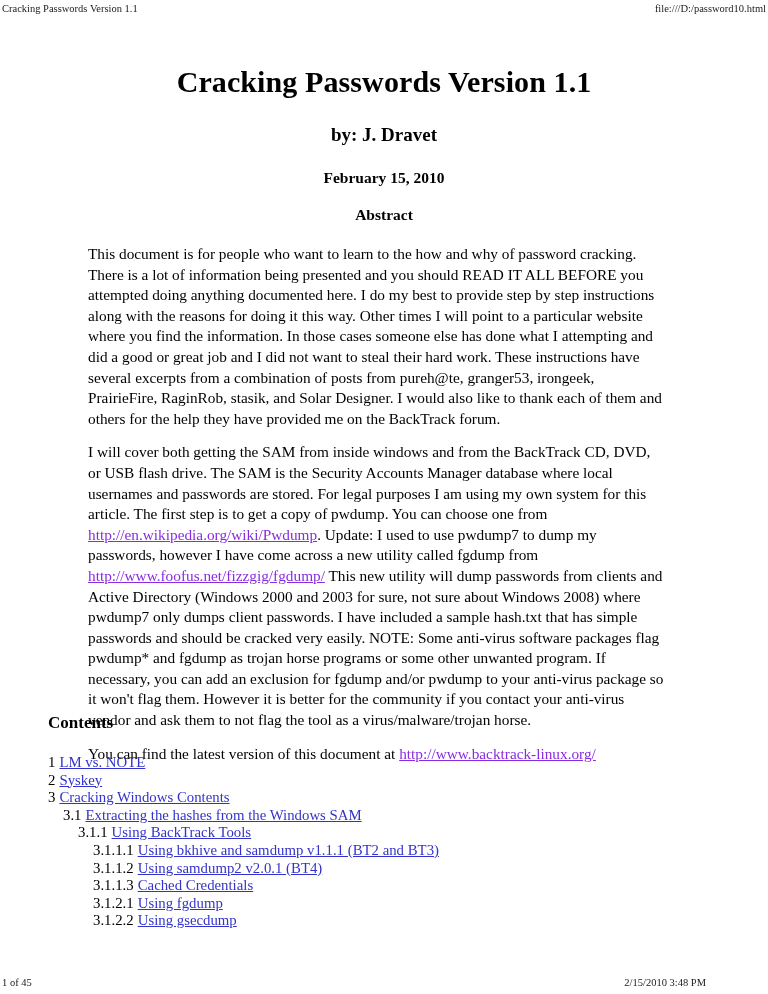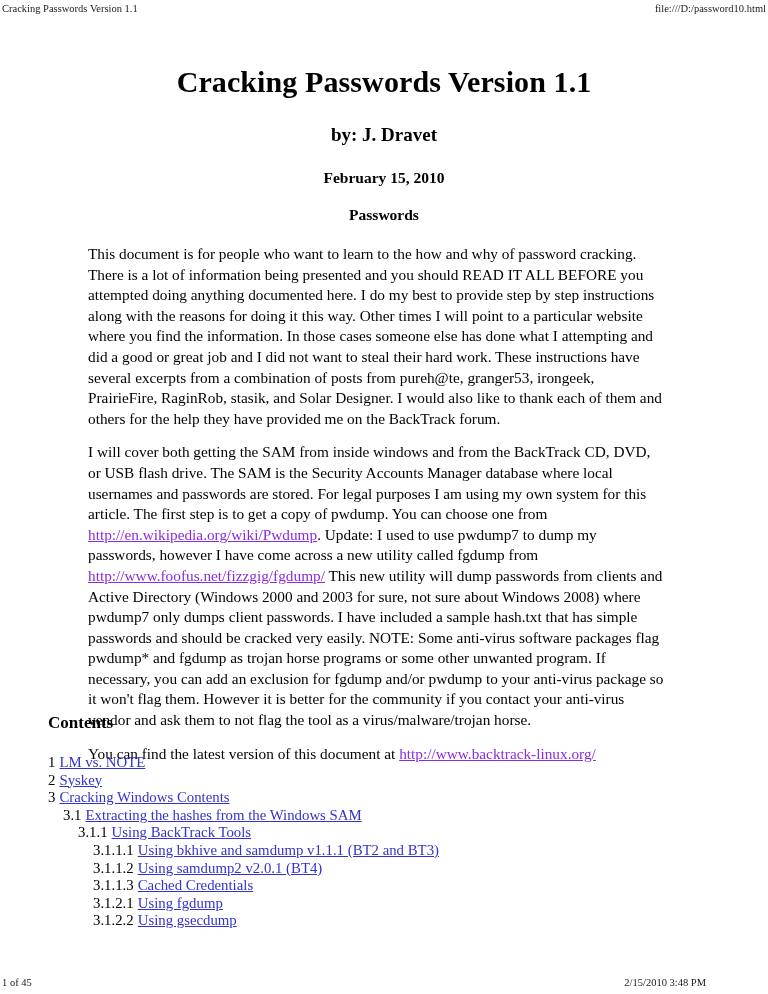--- a/index.html
+++ b/index.html
@@ -159,21 +159,21 @@
 <div class="page">
 
   <div class="print-header">
     <span>Cracking Passwords Version 1.1</span>
     <span>file:///D:/password10.html</span>
   </div>
 
   <div class="doc-title">Cracking Passwords Version 1.1</div>
   <div class="doc-author">by: J. Dravet</div>
   <div class="doc-date">February 15, 2010</div>
-  <div class="abstract-heading">Passwords</div>
+  <div class="abstract-heading">Abstract</div>
 
   <div class="abstract-body">
     <p>This document is for people who want to learn to the how and why of password cracking. There is a lot of information being presented and you should READ IT ALL BEFORE you attempted doing anything documented here. I do my best to provide step by step instructions along with the reasons for doing it this way. Other times I will point to a particular website where you find the information. In those cases someone else has done what I attempting and did a good or great job and I did not want to steal their hard work. These instructions have several excerpts from a combination of posts from pureh@te, granger53, irongeek, PrairieFire, RaginRob, stasik, and Solar Designer. I would also like to thank each of them and others for the help they have provided me on the BackTrack forum.</p>
     <p><span>I will cover both getting the SAM from inside windows and from the BackTrack CD, DVD, or USB flash drive. The SAM is the Security Accounts Manager database where local usernames and passwords are stored. For legal purposes I am using my own system for this article. The first step is to get a copy of pwdump. You can choose one from </span><a class="visited-link" href="#">http://en.wikipedia.org/wiki/Pwdump</a><span>. Update: I used to use pwdump7 to dump my passwords, however I have come across a new utility called fgdump from </span><a class="visited-link" href="#">http://www.foofus.net/fizzgig/fgdump/</a><span> This new utility will dump passwords from clients and Active Directory (Windows 2000 and 2003 for sure, not sure about Windows 2008) where pwdump7 only dumps client passwords. I have included a sample hash.txt that has simple passwords and should be cracked very easily. NOTE: Some anti-virus software packages flag pwdump* and fgdump as trojan horse programs or some other unwanted program. If necessary, you can add an exclusion for fgdump and/or pwdump to your anti-virus package so it won't flag them. However it is better for the community if you contact your anti-virus vendor and ask them to not flag the tool as a virus/malware/trojan horse.</span></p>
     <p><span>You can find the latest version of this document at </span><a class="visited-link" href="#">http://www.backtrack-linux.org/</a></p>
   </div>
 
   <div class="contents-heading">Contents</div>
 
   <div class="toc">

